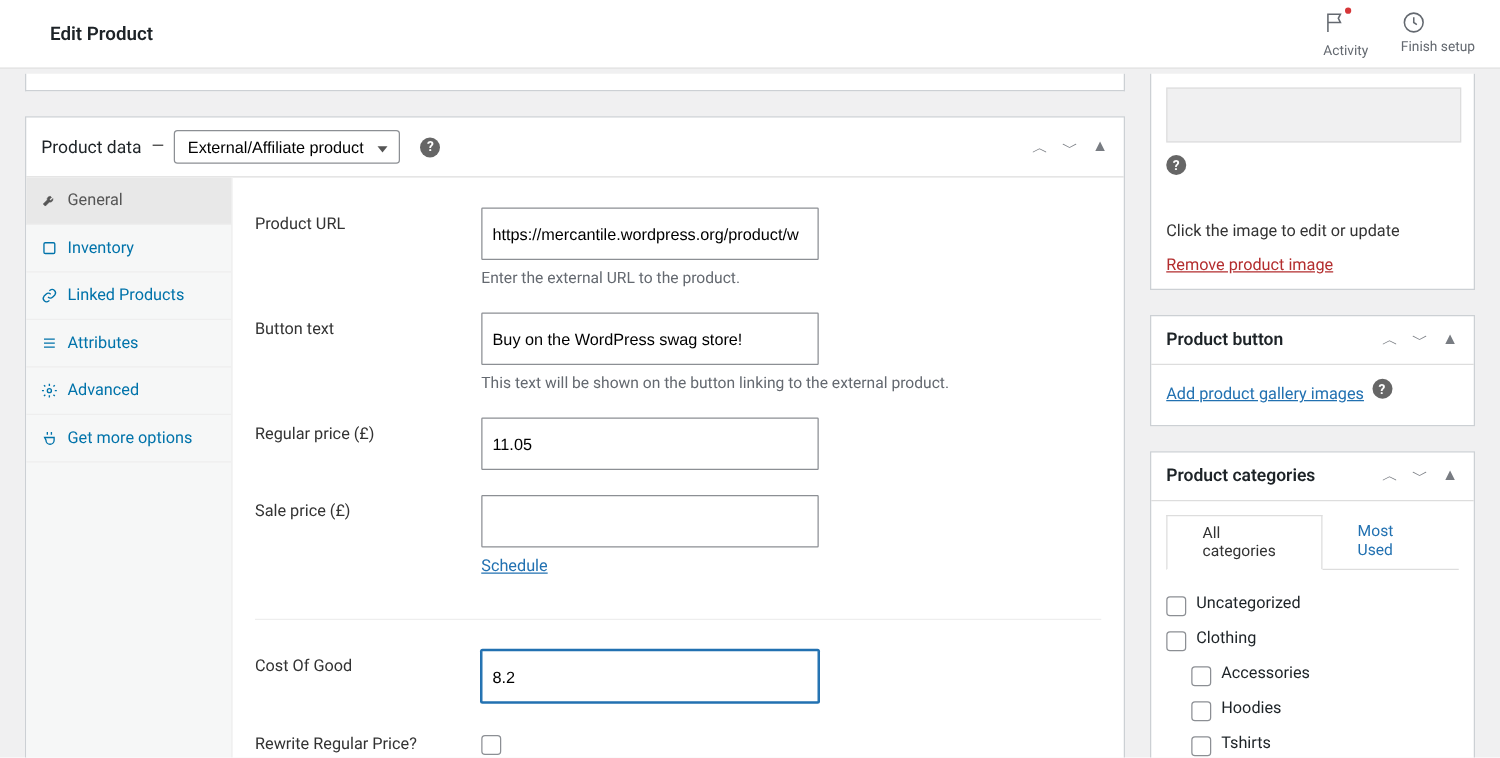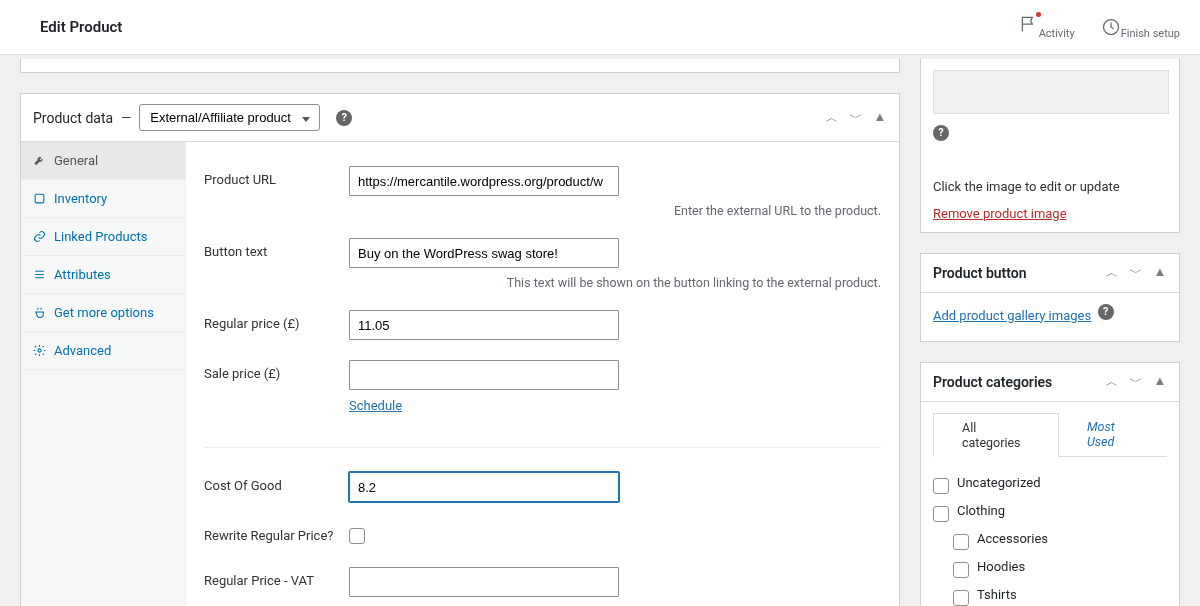--- a/index.html
+++ b/index.html
@@ -1,21 +1,21 @@
 <!DOCTYPE html>
 <html><head>
 <meta charset="utf-8">
 <style>
   * { box-sizing: border-box; margin: 0; padding: 0; }
   body { font-family: -apple-system, BlinkMacSystemFont, "Segoe UI", Roboto, sans-serif; font-size: 13px; color: #1d2327; background: #f0f0f1; width: 1200px; height: 606px; overflow: hidden; }
 
   .top-bar { background: #fff; height: 55px; display: flex; align-items: center; justify-content: space-between; padding: 0 20px 0 40px; border-bottom: 1px solid #ddd; }
   .top-title { font-size: 15px; font-weight: 600; color: #1d2327; }
   .top-actions { display: flex; gap: 26px; }
-  .top-action { display: flex; flex-direction: row; align-items: flex-end; font-size: 11px; color: #646970; cursor: pointer; }
+  .top-action { display: flex; flex-direction: column; align-items: flex-start; font-size: 11px; color: #646970; cursor: pointer; }
   .top-action svg { width: 20px; height: 20px; margin-bottom: 3px; stroke: #646970; fill: none; stroke-width: 1.5; }
   .activity-dot { position: relative; }
   .activity-dot::after { content: ''; position: absolute; top: -2px; right: -2px; width: 5px; height: 5px; background: #d63638; border-radius: 50%; }
 
   .workspace { display: flex; gap: 20px; padding: 4px 12px 0 20px; }
   .main-col { width: 880px; }
   .side-col { width: 260px; }
 
   .panel { background: #fff; border: 1px solid #ccd0d4; margin-bottom: 20px; }
   .panel-thin { height: 14px; border-top: none; }
@@ -33,46 +33,46 @@
 
   .product-body { display: flex; }
   .tabs { width: 165px; background: #f6f7f7; border-right: 1px solid #eee; }
   .tab { display: flex; align-items: center; gap: 8px; padding: 11px 12px; color: #0073aa; cursor: pointer; border-bottom: 1px solid #eee; font-size: 13px; }
   .tab.active { background: #e8e8e8; color: #555; }
   .tab svg { width: 13px; height: 13px; flex-shrink: 0; }
   .tab.active svg { stroke: #555; fill: #555; }
   .tab:not(.active) svg { stroke: #0073aa; fill: #0073aa; }
 
   .fields { flex: 1; padding: 14px 18px; }
-  .field-row { display: flex; align-items: flex-start; padding: 10px 0; }
+  .field-row { display: flex; align-items: flex-start; padding: 10px 0; gap: 36px; }
   .field-row.sep { border-top: 1px solid #eee; margin-top: 24px; padding-top: 24px; }
   .field-label { width: 145px; color: #333; font-size: 13px; padding-top: 6px; }
   .field-control { flex: 1; }
-  input.txt { width: 270px; height: 30px; padding: 2px 8px; border: 1px solid #8c8f94; border-radius: 1px; font-size: 13px; }
+  input.txt { width: 270px; height: 42px; padding: 2px 8px; border: 1px solid #8c8f94; border-radius: 1px; font-size: 13px; }
   input.txt.focused { border: 1px solid #2271b1; box-shadow: 0 0 0 1px #2271b1; outline: none; }
-  .field-help { font-size: 12.5px; color: #646970; margin-top: 7px; text-align: right; }
+  .field-help { font-size: 12.5px; color: #646970; margin-top: 7px; }
   .schedule { color: #2271b1; text-decoration: underline; font-size: 13px; cursor: pointer; display: inline-block; margin-top: 8px; }
   .chk { width: 16px; height: 16px; border: 1px solid #8c8f94; border-radius: 3px; background: #fff; appearance: none; cursor: pointer; margin-top: 6px; position: relative; }
   .chk:checked { background: #2271b1; border-color: #2271b1; }
   .chk:checked::after { content: '✓'; color: #fff; position: absolute; left: 2px; top: -2px; font-size: 12px; }
 
   .side-panel { background: #fff; border: 1px solid #ccd0d4; margin-bottom: 20px; }
   .side-body { padding: 11px 12px; }
   .img-placeholder { width: 236px; height: 44px; background: #f0f0f1; border: 1px solid #ddd; margin-bottom: 10px; }
   .helpish { width: 16px; height: 16px; border-radius: 50%; background: #666; color: #fff; font-size: 11px; font-weight: 700; display: inline-flex; align-items: center; justify-content: center; margin-bottom: 10px; }
   .side-text { font-size: 13px; color: #333; margin-bottom: 12px; margin-top: 28px; }
   .remove-link { color: #b32d2e; text-decoration: underline; font-size: 13px; cursor: pointer; }
   .side-header { display: flex; align-items: center; justify-content: space-between; padding: 10px 12px; border-bottom: 1px solid #ddd; }
   .side-title { font-size: 14px; font-weight: 600; }
   .blue-link { color: #2271b1; text-decoration: underline; font-size: 13px; cursor: pointer; }
 
   .cat-tabs { display: flex; border-bottom: 1px solid #ddd; margin-bottom: 10px; }
   .cat-tab { padding: 6px 28px; font-size: 12.5px; cursor: pointer; }
   .cat-tab.active { border: 1px solid #ddd; border-bottom: 1px solid #fff; margin-bottom: -1px; background: #fff; color: #333; }
-  .cat-tab:not(.active) { color: #2271b1; font-style: italic; }
+  .cat-tab:not(.active) { color: #2271b1; }
   .cat-list { padding: 2px 0 4px; }
   .cat-item { display: flex; align-items: center; gap: 8px; padding: 3px 0; font-size: 13px; }
   .cat-item.indent { padding-left: 20px; }
 </style>
 </head>
 <body>
 
 <div class="top-bar">
   <div class="top-title">Edit Product</div>
   <div class="top-actions">
@@ -138,30 +138,30 @@
             <span>Linked Products</span>
           </div>
           <div class="tab">
             <svg viewBox="0 0 24 24">
                 <path d="M4 6h16M4 12h16M4 18h16" stroke-width="2"></path>
               </svg>
             <span>Attributes</span>
           </div>
           <div class="tab">
             <svg viewBox="0 0 24 24">
-                <path d="M9 3v4M15 3v4M5 11h14v4a6 6 0 01-12 0z" fill="none" stroke-width="2"></path>
-              </svg>
-            <span>Get more options</span>
-          </div>
-          <div class="tab">
-            <svg viewBox="0 0 24 24">
                 <circle cx="12" cy="12" r="3" fill="none" stroke-width="2"></circle>
                 <path d="M12 2v3M12 19v3M4 12H1M23 12h-3M6 6l-2-2M20 20l-2-2M6 18l-2 2M20 4l-2 2" stroke-width="2"></path>
               </svg>
             <span>Advanced</span>
+          </div>
+          <div class="tab">
+            <svg viewBox="0 0 24 24">
+                <path d="M9 3v4M15 3v4M5 11h14v4a6 6 0 01-12 0z" fill="none" stroke-width="2"></path>
+              </svg>
+            <span>Get more options</span>
           </div>
         </div>
 
         <div class="fields">
           <div class="field-row">
             <div class="field-label">Product URL</div>
             <div class="field-control">
               <input class="txt" type="text" value="https://mercantile.wordpress.org/product/w" style="">
               <div class="field-help">Enter the external URL to the product.</div>
             </div>

